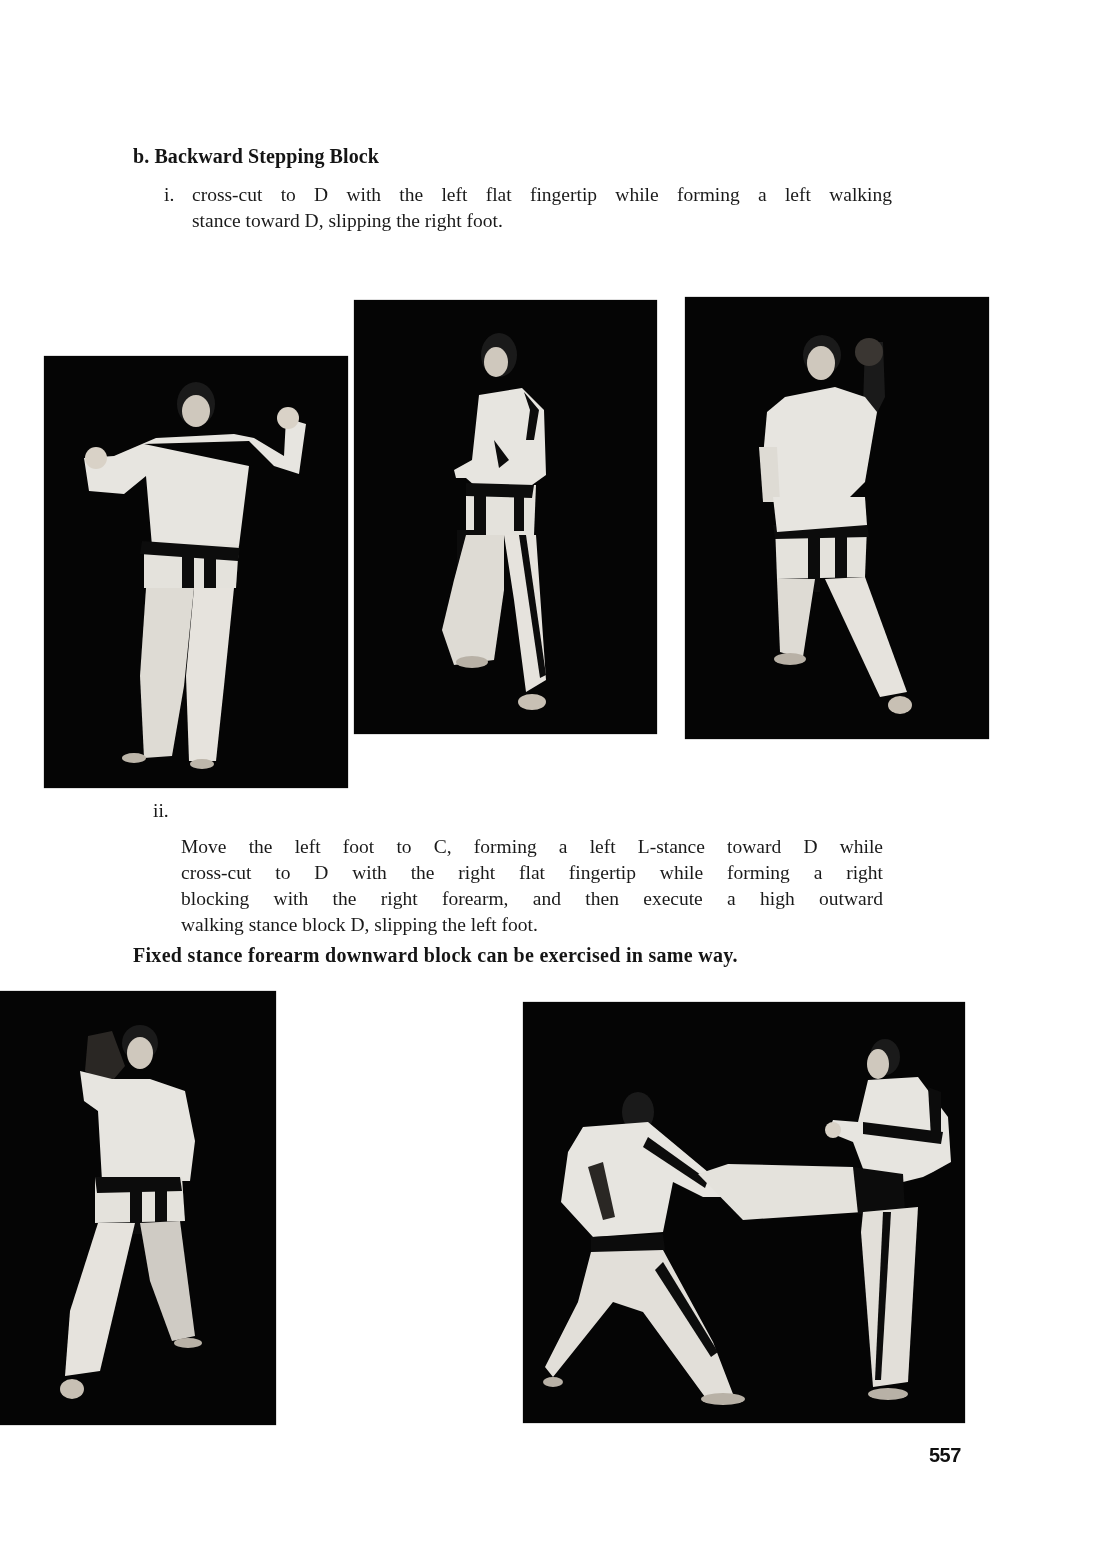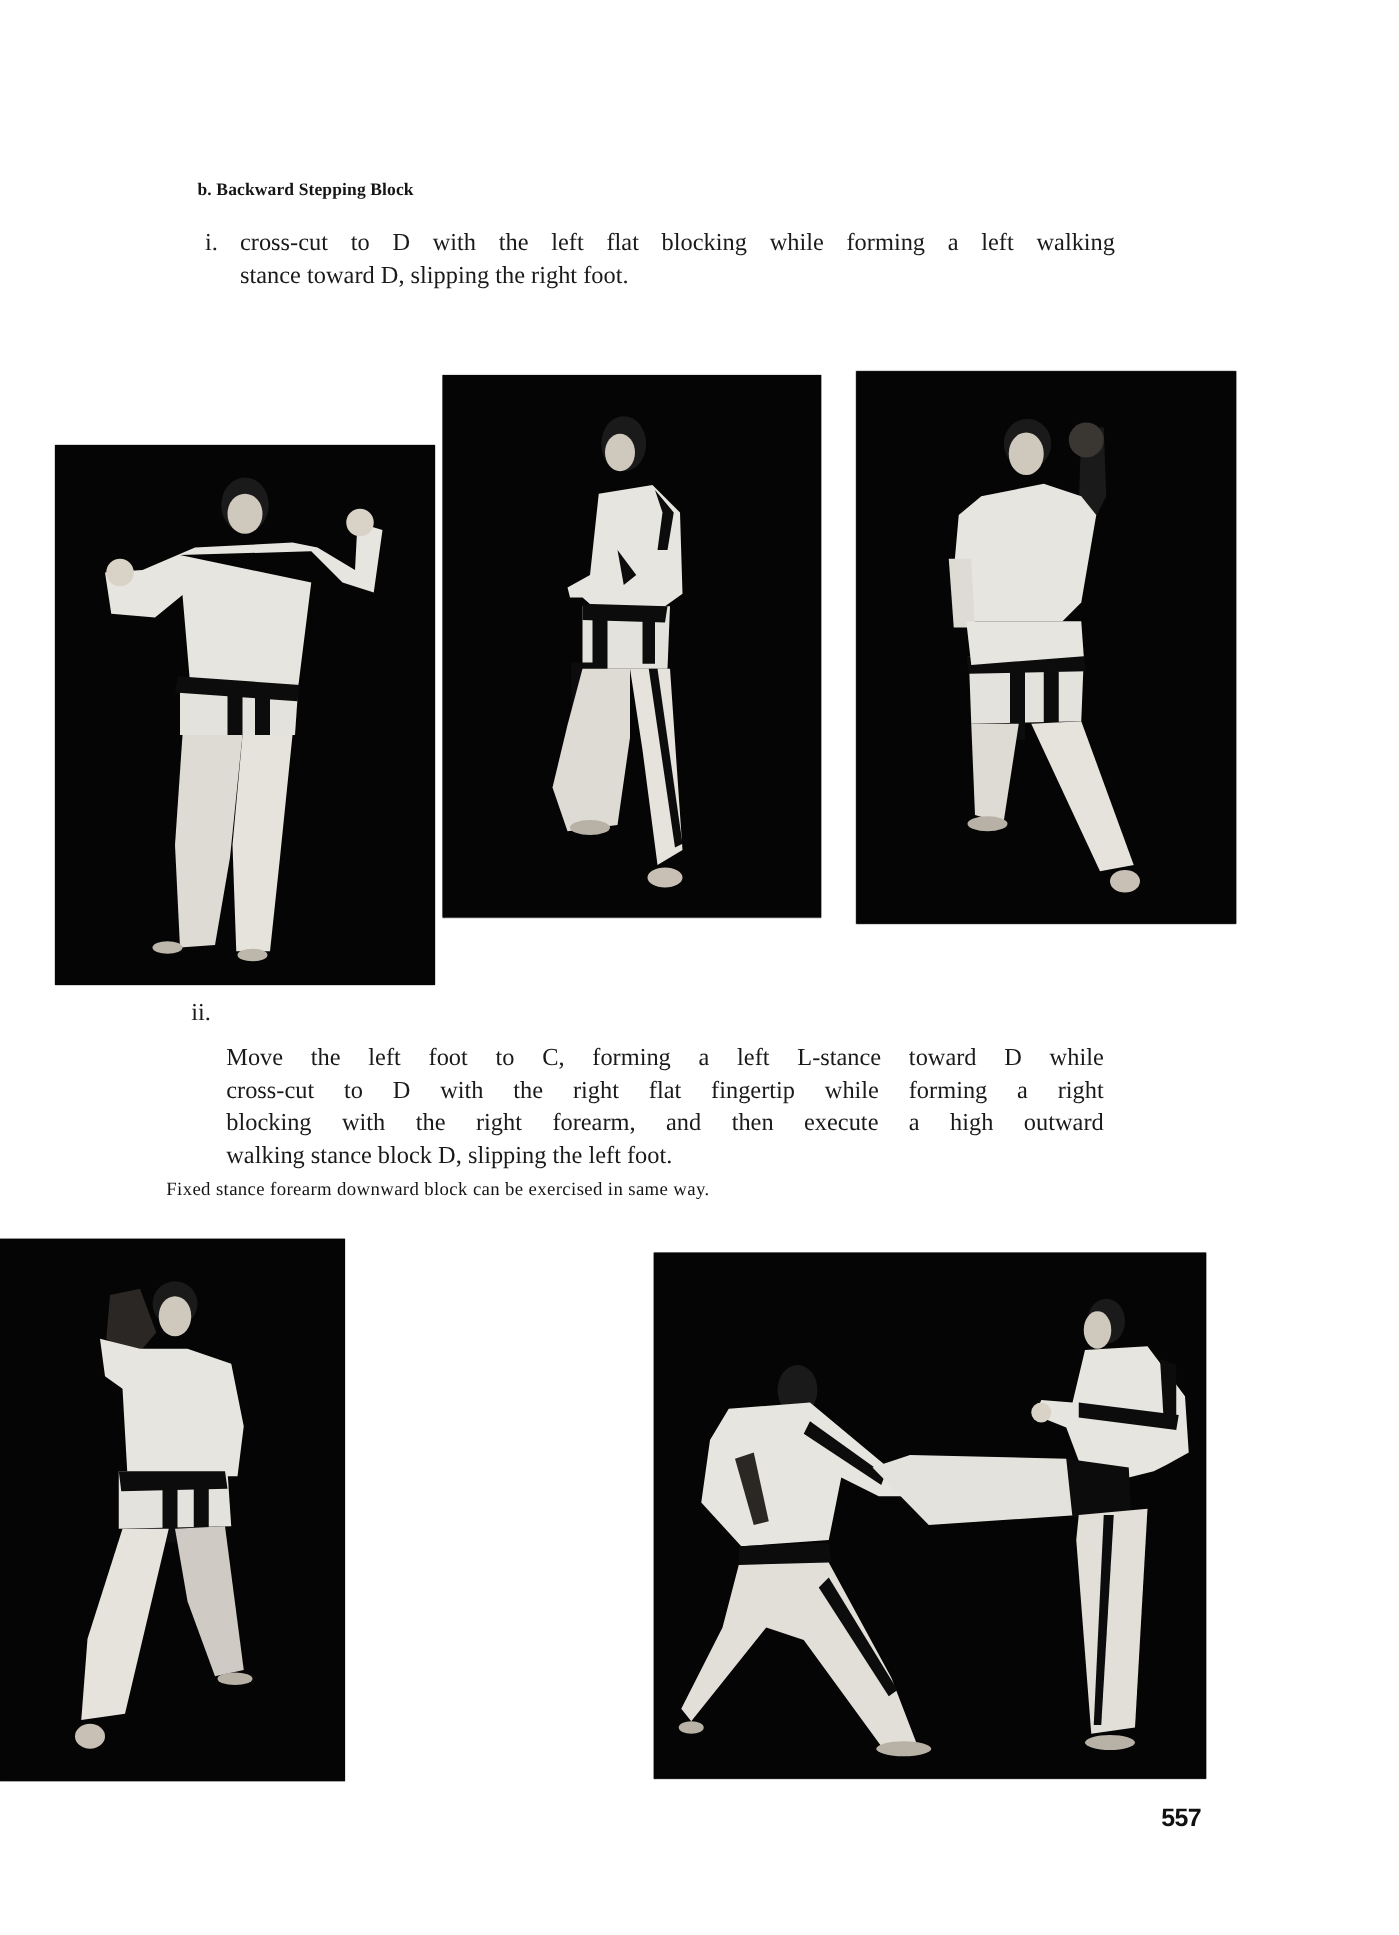--- a/index.html
+++ b/index.html
@@ -7,42 +7,41 @@
       width: 1119px; height: 1548px;
       background: #ffffff;
       position: relative;
       overflow: hidden;
       font-family: "DejaVu Serif", "Liberation Serif", serif;
       color: #1e1e1e;
     }
     .heading {
       position: absolute; left: 133px; top: 145px;
       font-family: "Liberation Serif", "DejaVu Serif", serif;
-      font-weight: bold; font-size: 14px; letter-spacing: 0.1px;
+      font-weight: bold; font-size: 20px; letter-spacing: 0.1px;
       color: #151515;
-      margin-left: 25px;
     }
     .step {
       position: absolute;
       font-family: "Liberation Serif", "DejaVu Serif", serif;
       font-size: 19.5px; line-height: 26px;
       color: #1a1a1a;
     }
     .step .marker { position: absolute; left: 0; top: 0; }
     .step .lines { position: absolute; top: 0; }
     .step .line { display: block; white-space: nowrap; text-align: justify; text-align-last: justify; }
     .step1 { left: 164px; top: 182px; width: 730px; }
     .step1 .lines { left: 28px; width: 700px; }
     .step2 { left: 153px; top: 798px; width: 740px; }
     .step2 .lines { left: 28px; width: 702px; margin-top: 36px; }
     .step2 .line.last, .step1 .line.last { text-align-last: left; }
     .note {
       position: absolute; left: 133px; top: 944px;
       font-family: "Liberation Serif", "DejaVu Serif", serif;
-      font-weight: normal; font-size: 15px; letter-spacing: 0.3px;
+      font-weight: bold; font-size: 20px; letter-spacing: 0.3px;
       color: #151515;
     }
     .page-number {
       position: absolute; left: 929px; top: 1444px;
       font-family: "Liberation Sans", "DejaVu Sans", sans-serif;
       font-weight: bold; font-size: 20px; color: #111;
       letter-spacing: -0.5px;
     }
     .photo {
       position: absolute; background: #050505; overflow: hidden;
@@ -51,21 +50,21 @@
     .photo svg { width: 100%; height: 100%; display: block; }
   </style>
 </head>
 <body>
 
 <div class="heading">b. Backward Stepping Block</div>
 
 <div class="step step1">
   <span class="marker">i.</span>
   <div class="lines">
-    <span class="line">cross-cut to D with the left flat blocking while forming a left walking</span>
+    <span class="line">cross-cut to D with the left flat fingertip while forming a left walking</span>
     <span class="line last">stance toward D, slipping the right foot.</span>
   </div>
 </div>
 
 <div class="photo" style="left:44px; top:356px; width:304px; height:432px;">
   <svg viewBox="0 0 304 432" preserveAspectRatio="none">
     <rect width="304" height="432" fill="#050505"></rect>
     <ellipse cx="152" cy="48" rx="19" ry="22" fill="#1a1a1a"></ellipse>
     <ellipse cx="152" cy="55" rx="14" ry="16" fill="#cfc8bd"></ellipse>
     <path d="M100 88 L205 85 L230 110 L255 118 L262 68 L242 62 L240 100 L210 82 L190 78 L152 80 L112 82 L70 100 L40 102 L45 135 L80 138 L102 120 L108 190 L195 190 L205 110 Z" fill="#e7e5e0"></path>

